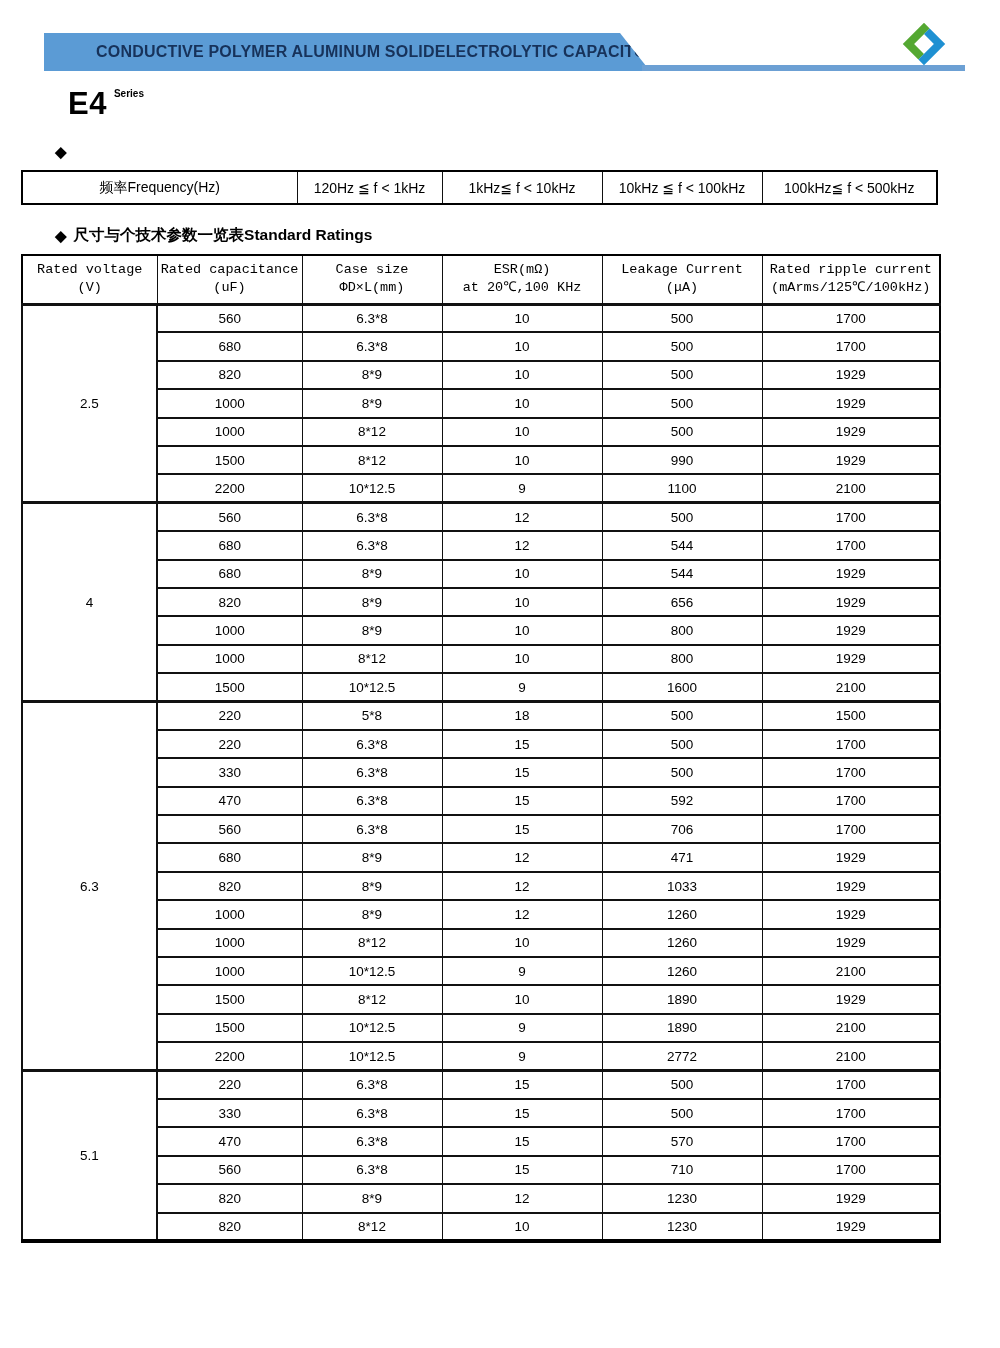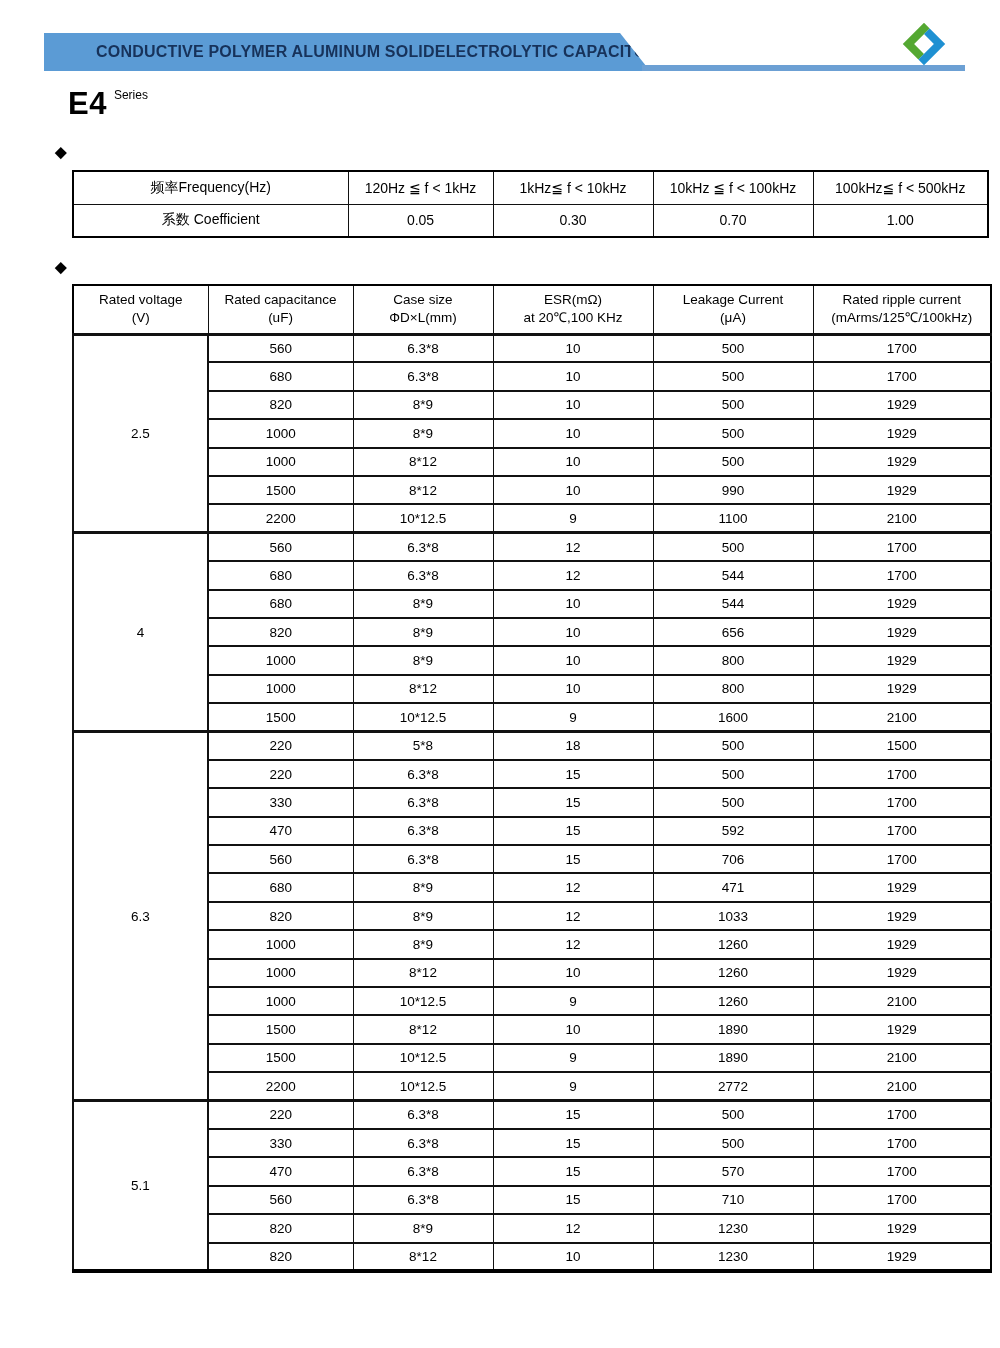--- a/index.html
+++ b/index.html
@@ -29,55 +29,55 @@
   .banner-underline {
     position: absolute; left: 642px; top: 65px;
     width: 323px; height: 6px;
     background: #6ca0d4;
   }
   .logo { position: absolute; left: 897px; top: 20px; width: 54px; height: 48px; }
 
   
   .series-line { margin: 17px 0 0 68px; height: 32px; display: flex; align-items: flex-start; }
   .series-name { font-size: 31px; font-weight: bold; line-height: 1; letter-spacing: 0.5px; }
-  .series-suffix { font-size: 12px; font-weight: normal; margin: 0 0 2px 7px; }
+  .series-suffix { font-size: 10px; font-weight: bold; margin: 0 0 2px 7px; }
 
   
   .section-heading {
     margin-left: 55px;
     font-size: 15.5px; font-weight: bold;
     display: flex; align-items: center;
   }
   .section-heading .bullet { font-size: 15px; margin-right: 7px; }
   .heading-1 { margin-top: 23px; }
   .heading-2 { margin-top: 20px; }
 
   
-  table { border-collapse: collapse; margin-left: 72px; table-layout: fixed; }
+  table { border-collapse: collapse; margin-left: 21px; table-layout: fixed; }
   td, th { text-align: center; vertical-align: middle; font-weight: normal; }
 
   
   .coef-table { margin-top: 9px; width: 915px; border: 2px solid #000; }
   .coef-table td {
     border: 1.5px solid #111;
     height: 33px; font-size: 14px;
   }
 
   
   .ratings-table { margin-top: 8px; width: 918px; border: 2px solid #000; border-bottom: 4px solid #000; }
   .ratings-table th {
     border: 1.5px solid #111;
     height: 49px; font-size: 13.5px; line-height: 1.35;
   }
   .ratings-table td {
     border-left: 1.5px solid #111; border-right: 1.5px solid #111;
     border-top: 2px solid #111; border-bottom: 2px solid #111;
     height: 28.4px; font-size: 13.5px;
   }
-  .ratings-table thead th { border-bottom: 2.5px solid #111; }
+  .ratings-table thead th { border-bottom: 2.5px solid #111; font-family: Liberation Mono, monospace; }
   .ratings-table tr.group-start td { border-top: 3px solid #111; }
   .ratings-table td.voltage-cell { border: 2.5px solid #111; }
 </style>
 </head>
 <body>
 
 <div class="banner-wrap">
   <div class="banner">
     <span class="banner-title">CONDUCTIVE POLYMER ALUMINUM SOLIDELECTROLYTIC CAPACITORS</span>
   </div>
@@ -110,32 +110,26 @@
       <col style="width:175px">
   </colgroup>
   <tbody>
     <tr>
       <td>频率Frequency(Hz)</td>
       <td>120Hz ≦ f &lt; 1kHz</td>
       <td>1kHz≦  f &lt;  10kHz</td>
       <td>10kHz ≦ f &lt;  100kHz</td>
       <td>100kHz≦ f &lt;  500kHz</td>
     </tr>
-    <tr>
-      <td>系数  Coefficient</td>
-      <td>0.05</td>
-      <td>0.30</td>
-      <td>0.70</td>
-      <td>1.00</td>
-    </tr>
   </tbody>
 </table>
 
 <div class="section-heading heading-2">
   <span class="bullet">◆</span>
+  <span>尺寸与个技术参数一览表Standard Ratings</span>
 </div>
 
 <table class="ratings-table">
   <colgroup>
     <col style="width:135px">
       <col style="width:145px">
       <col style="width:140px">
       <col style="width:160px">
       <col style="width:160px">
       <col style="width:178px">

